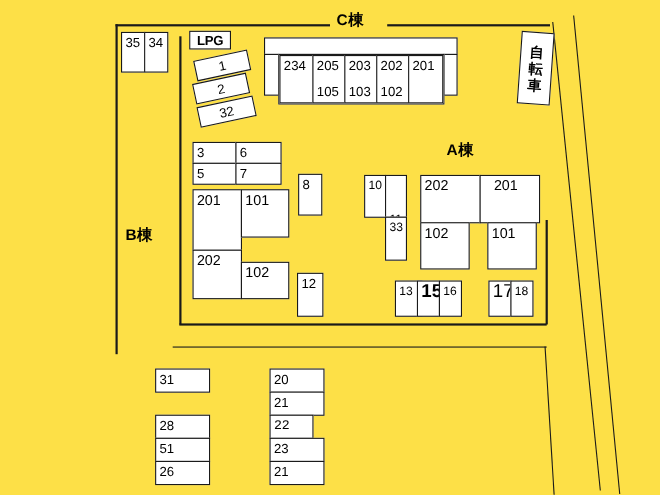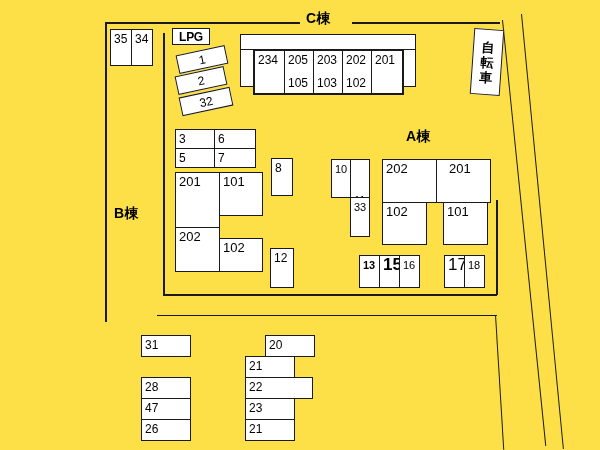--- a/index.html
+++ b/index.html
@@ -248,21 +248,21 @@
   <div class="box med" style="left:436px; top:159px; width:55px; height:44px;">
     <span class="lbl lbl-tl" style="font-size:13px; left:12px;">201</span>
   </div>
   <div class="box med" style="left:382px; top:202px; width:45px; height:43px;">
     <span class="lbl lbl-tl" style="font-size:13px;">102</span>
   </div>
   <div class="box med" style="left:443px; top:202px; width:45px; height:43px;">
     <span class="lbl lbl-tl" style="font-size:13px;">101</span>
   </div>
 
-  <div class="box med" style="left:359px; top:255px; width:25px; height:33px;font-weight:bold;">
+  <div class="box med" style="left:359px; top:255px; width:25px; height:33px;">
     <span class="lbl lbl-tl" style="font-size:11px;">13</span>
   </div>
   <div class="box med" style="left:379px; top:255px; width:21px; height:33px;">
     <span class="lbl lbl-tl" style="font-size:17px;font-weight:bold;">15</span>
   </div>
   <div class="box med" style="left:399px; top:255px; width:21px; height:33px;">
     <span class="lbl lbl-tl" style="font-size:11px;">16</span>
   </div>
   <div class="box med" style="left:444px; top:255px; width:21px; height:33px;">
     <span class="lbl lbl-tl" style="font-size:17px;">17</span>
@@ -271,33 +271,33 @@
     <span class="lbl lbl-tl" style="font-size:11px;">18</span>
   </div>
 
   <div class="box med" style="left:141px; top:335px; width:50px; height:22px;">
     <span class="lbl lbl-tl">31</span>
   </div>
   <div class="box med" style="left:141px; top:377px; width:50px; height:22px;">
     <span class="lbl lbl-tl">28</span>
   </div>
   <div class="box med" style="left:141px; top:398px; width:50px; height:22px;">
-    <span class="lbl lbl-tl">47</span>
+    <span class="lbl lbl-tl">51</span>
   </div>
   <div class="box med" style="left:141px; top:419px; width:50px; height:22px;">
     <span class="lbl lbl-tl">26</span>
   </div>
 
-  <div class="box med" style="left:245px; top:335px; width:50px; height:22px;margin-left:20px;">
+  <div class="box med" style="left:245px; top:335px; width:50px; height:22px;">
     <span class="lbl lbl-tl">20</span>
   </div>
   <div class="box med" style="left:245px; top:356px; width:50px; height:22px;">
     <span class="lbl lbl-tl">21</span>
   </div>
-  <div class="box med" style="left:245px; top:377px; width:68px; height:22px;">
+  <div class="box med" style="left:245px; top:377px; width:40px; height:22px;font-family:Liberation Mono, monospace;">
     <span class="lbl lbl-tl">22</span>
   </div>
   <div class="box med" style="left:245px; top:398px; width:50px; height:22px;">
     <span class="lbl lbl-tl">23</span>
   </div>
   <div class="box med" style="left:245px; top:419px; width:50px; height:22px;">
     <span class="lbl lbl-tl">21</span>
   </div>
 
 </div>

